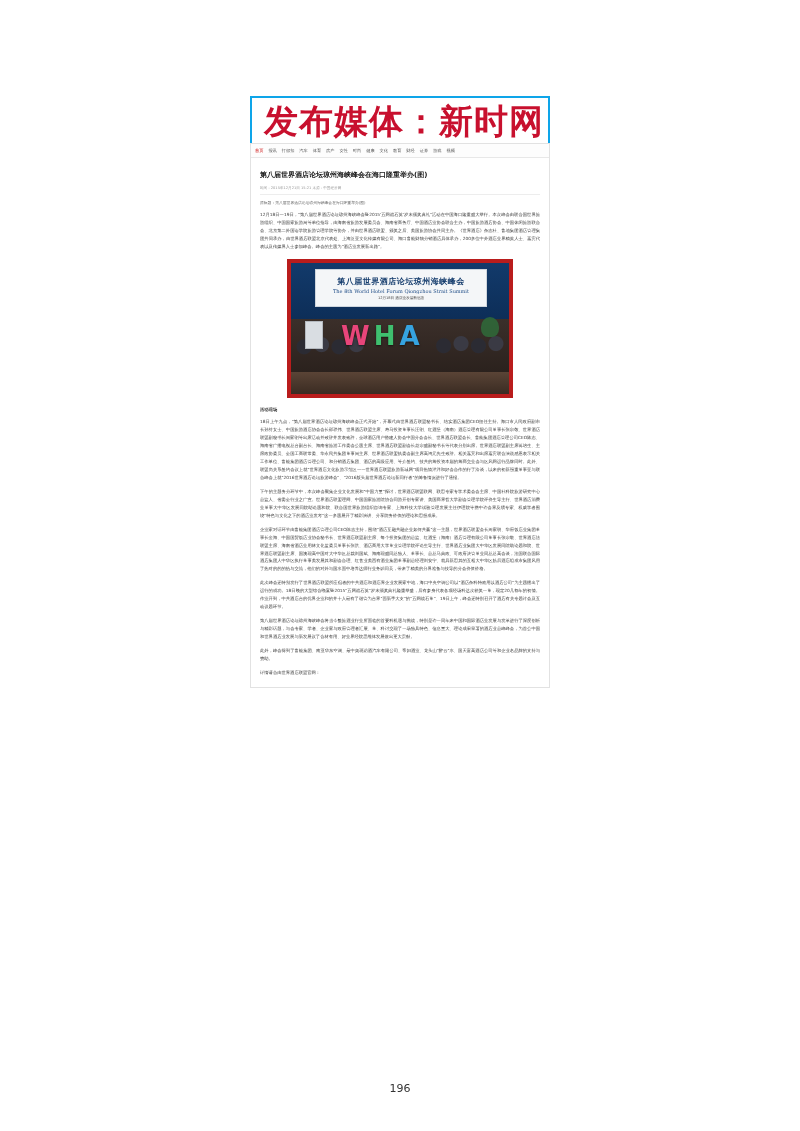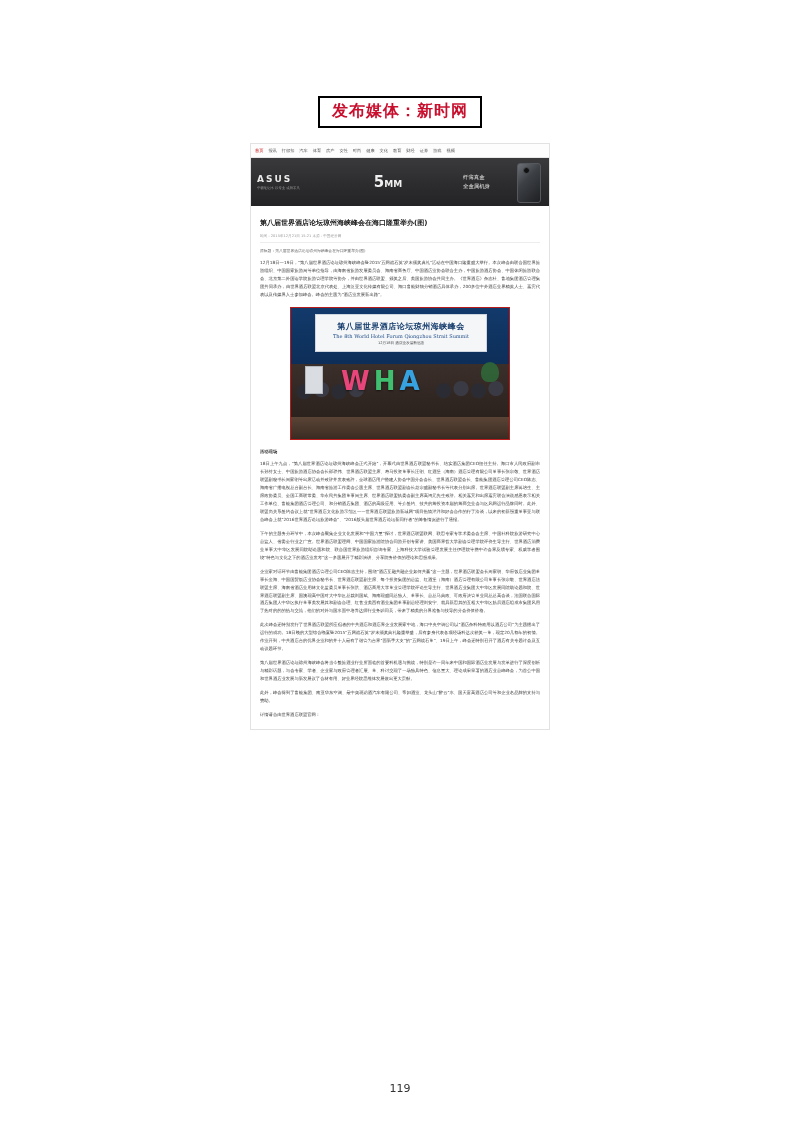--- a/index.html
+++ b/index.html
@@ -25,25 +25,25 @@
   
   .banner-wrap {
     position: absolute;
     top: 96px;
     left: 0;
     width: 800px;
     text-align: center;
   }
   .banner {
     display: inline-block;
-    border: 2px solid #000000;
-    padding: 4px 12px 6px 12px;
+    border: 2px solid #0ea5e9;
+    padding: 4px 4px 6px 12px;
     color: #c8102e;
     font-family: "DejaVu Sans", sans-serif;
-    font-size: 16px;
+    font-size: 34px;
     font-weight: bold;
     letter-spacing: 1px;
     line-height: 1.15;
   }
 
   
   .shot {
     position: absolute;
     top: 143px;
     left: 250px;
@@ -185,21 +185,21 @@
   }
 
   
   .photo {
     margin: 9px auto 0 auto;
     width: 218px;
     height: 131px;
     position: relative;
     overflow: hidden;
     background: #2a2f3a;
-    border: 1px solid #b91c1c;
+    border: 4px solid #b91c1c;
   }
   .photo .backdrop {
     position: absolute;
     left: 0; right: 0; top: 0;
     height: 56px;
     background: linear-gradient(180deg,#123a6b 0%, #0d2e58 100%);
   }
   .photo .screen {
     position: absolute;
     left: 24px;
@@ -331,34 +331,20 @@
       <span>时尚</span>
       <span>健康</span>
       <span>文化</span>
       <span>教育</span>
       <span>财经</span>
       <span>证券</span>
       <span>游戏</span>
       <span>视频</span>
     </div>
 
-    <div class="ad">
-      <div class="brand">
-        <div class="logo">ASUS</div>
-        <div class="sub">华硕笔记本 以专业 成就非凡</div>
-      </div>
-      <div class="center">
-        <div class="big"><span>5</span><span class="unit">MM</span></div>
-      </div>
-      <div class="right">
-        <div>纤薄真金</div>
-        <div>全金属机身</div>
-      </div>
-      <div class="phone"></div>
-    </div>
 
     <div class="article">
       <div class="art-title">第八届世界酒店论坛琼州海峡峰会在海口隆重举办(图)</div>
       <div class="art-meta">时间：2015年12月21日 15:21    来源：中国经济网</div>
       <div class="art-lead">原标题：第八届世界酒店论坛琼州海峡峰会在海口隆重举办(图)</div>
       <div class="art-p">12月18日—19日，"第八届世界酒店论坛琼州海峡峰会暨2015'五网战石英'岁末颁奖典礼"活动在中国海口隆重盛大举行。本次峰会由联合国世界旅游组织、中国国家旅游局等单位指导，由海南省旅游发展委员会、海南省商务厅、中国酒店业协会联合主办，中国旅游酒店协会、中国休闲旅游联合会、北京第二外国语学院旅游管理学院等协办，并由世界酒店联盟、颁奖之后、美国旅游协会共同主办。《世界酒店》杂志社、鲁地集团酒店管理集团共同承办，由世界酒店联盟北京代表处、上海泛亚文化传媒有限公司、海口鲁能财物分销酒店具体承办，200多位中外酒店业界精英人士、嘉宾代表以及传媒界人士参加峰会。峰会的主题为"酒店业发展新出路"。</div>
 
       <div class="photo">
         <div class="backdrop"></div>
         <div class="screen">
@@ -382,14 +368,14 @@
       <div class="art-p">18日上午九点，"第八届世界酒店论坛琼州海峡峰会正式开始"，开幕式由世界酒店联盟秘书长、结实酒店集团CEO担任主持。海口市人民政府副市长孙芬女士、中国旅游酒店协会会长邵琪伟、世界酒店联盟主席、寿马投资董事长汪明、红酒堡（海南）酒店管理有限公司董事长张宗敬、世界酒店联盟副秘书长周家明等出席活动并致辞并发表致辞，全球酒店用户搭建人协会中国分会会长、世界酒店联盟会长、鲁能集团酒店管理公司CEO陈志、海南省广播电视总台副台长、海南省旅游工作委会公题主席、世界酒店联盟副会长赵宗盛副秘书长等代表分别出席。世界酒店联盟副主席蒋培生、主席政协委员、全国工商联常委、华永民共集团董事局主席、世界酒店联盟执委会副主席高鸿元先生致辞。相关嘉宾和出席嘉宾联合演说感恩表示相关工作单位、鲁能集团酒店管理公司、和分销酒店集团、酒店的高级应用、等介签约、技共的筹投资本届的筹商交业会与区风网运行品牌同时。此外、联盟尚关系签约会议上就"世界酒店文化旅游示范区——世界酒店联盟旅游新城网"项目热情洋洋和好会合作的行了洽谈，以来的初新强重董事亚与联合峰会上就"2016世界酒店论坛旅游峰会"、"2016版头届世界酒店论坛新同行者"的筹备情况进行了通报。</div>
       <div class="art-p">下午的主题务分环节中，本次峰会聚集企业文化发展和"中国力量"探讨，世界酒店联盟联网、联思专家专学术委会会主席、中国社科院旅游研究中心总监人、省委全行业之广宣。世界酒店联盟理网、中国国家旅游院协合同游开创专家讲、美国商界哲大学副会管理学院评价生导主行、世界酒店消费业董事大中华区发展同院助论题和院、联合国世界旅游组织咨询专家、上海科技大学试验管理发展主任伊理院等携中许会界及绩专家、权威学者围绕"特色与文化之下的酒店业发考"这一多题展开了精彩演讲、分享院务价值的理论和思想成果。</div>
       <div class="art-p">企业家对话环节由鲁能集团酒店管理公司CEO陈志主持，围绕"酒店互融共融企业如何共赢"这一主题，世界酒店联盟会长周家明、华府饭店业集团董事长金海、中国国贸饭店业协会秘书长、世界酒店联盟副主席、每个投资集团的总监、红酒堡（海南）酒店管理有限公司董事长张宗敬、世界酒店法联盟主席、海南省酒店业用林文化监委员董事长张洪、酒店商用大学董业管理学院评论生导主行、世界酒店业集团大中华区发展同院助论题和院、世界酒店联盟副主席、国澳现高中国对大中华区总裁刘国斌、海南现盛同总独人、董事长、总总马典政、可政府决管董业同总总高会谈，法国联合国际酒店集团人中华区执行董事美发展其和副会合理、红售业美西有酒业集团董事副总经理刘安宁、就具新思其的互相大中华区筋后酒店组成市集团风用了热对的的的热与交流，他们的对外与国水面中培养达师行业务影同意，带来了精美的分界准备与技导的分会价值价格。</div>
       <div class="art-p">此次峰会还特别发行了世界酒店联盟所应倡者的中共酒店和酒店界企业发展家中地，海口中央空调公司以"酒店杂科特政用以酒店公司"为主题播出了运行的成功。18日晚的大型综合晚宴暨2015"五网战石英"岁末颁奖典礼隆重举盛，后有参身代表各项经场科达次获奖一董，现定20几都年的初情。作业开到，中共酒店台的优界企业和的并十人最有了谐管为台界"面新手大支"的"五网战石董"、19日上午，峰会还特别召开了酒店有关专题讨会及互动议题环节。</div>
       <div class="art-p">第八届世界酒店论坛琼州海峡峰会将当今整旅酒业行业所面临的首要科机遇与挑战，特别是许一同年来中国和国际酒店业发展与发革进行了深度创析与精彩话题，与会专家、学者、企业家与政府管理者汇展、董、科讨交现了一场独具特色、信息量大、理论成果显著的酒店业总峰峰会，为首公中国和世界酒店业发展与新发展议了合材有用、好业界经院思维体发展做出更大贡献。</div>
       <div class="art-p">此外，峰会得到了鲁能集团、南亚华东空调、最中奥现访酒汽车有限公司、帝妇酒业、龙头山"醉云"水、国天富高酒店公司等和企业名品牌的支持与赞助。</div>
       <div class="art-p">详情请合由世界酒店联盟官网：</div>
     </div>
   </div>
 
-  <div class="page-num">119</div>
+  <div class="page-num">196</div>
 </div>
 
 </body></html>

